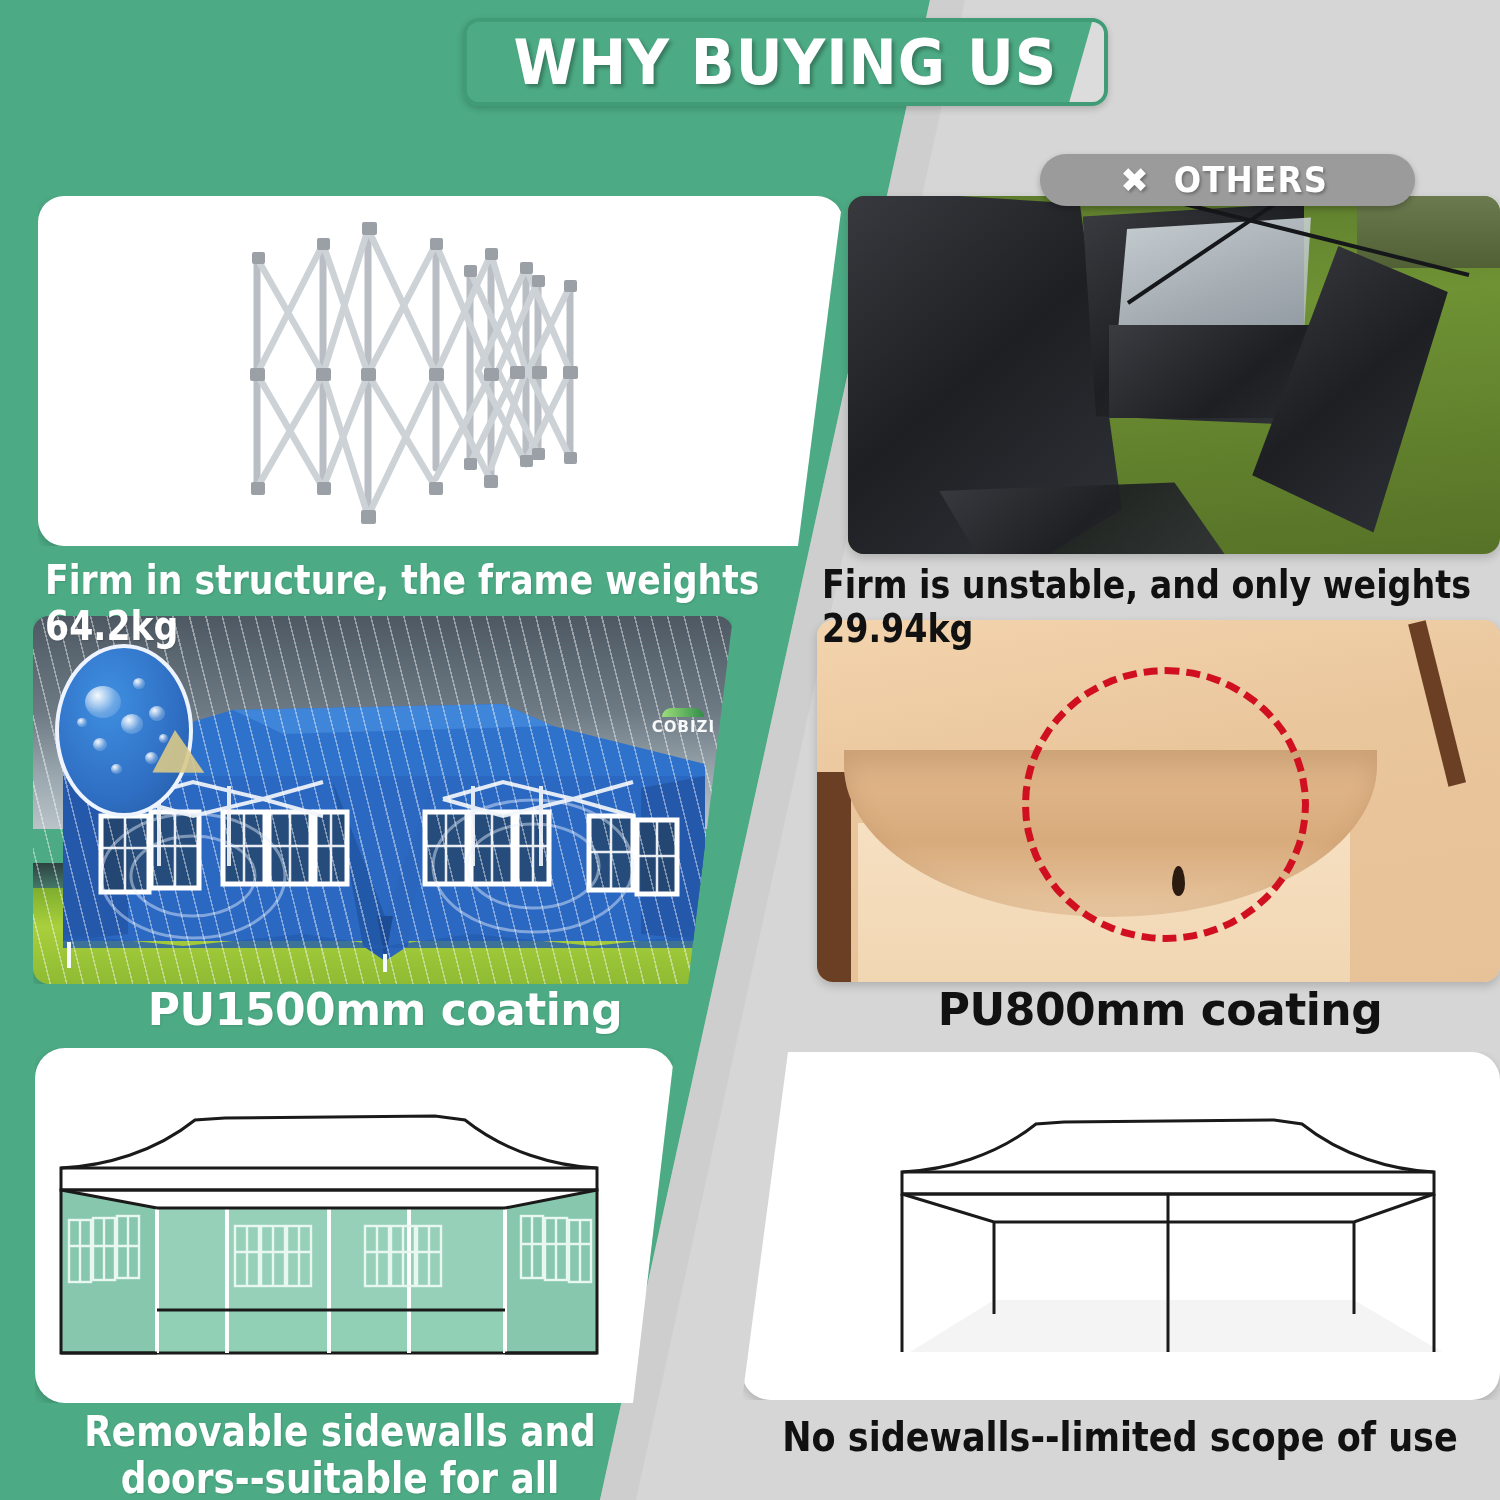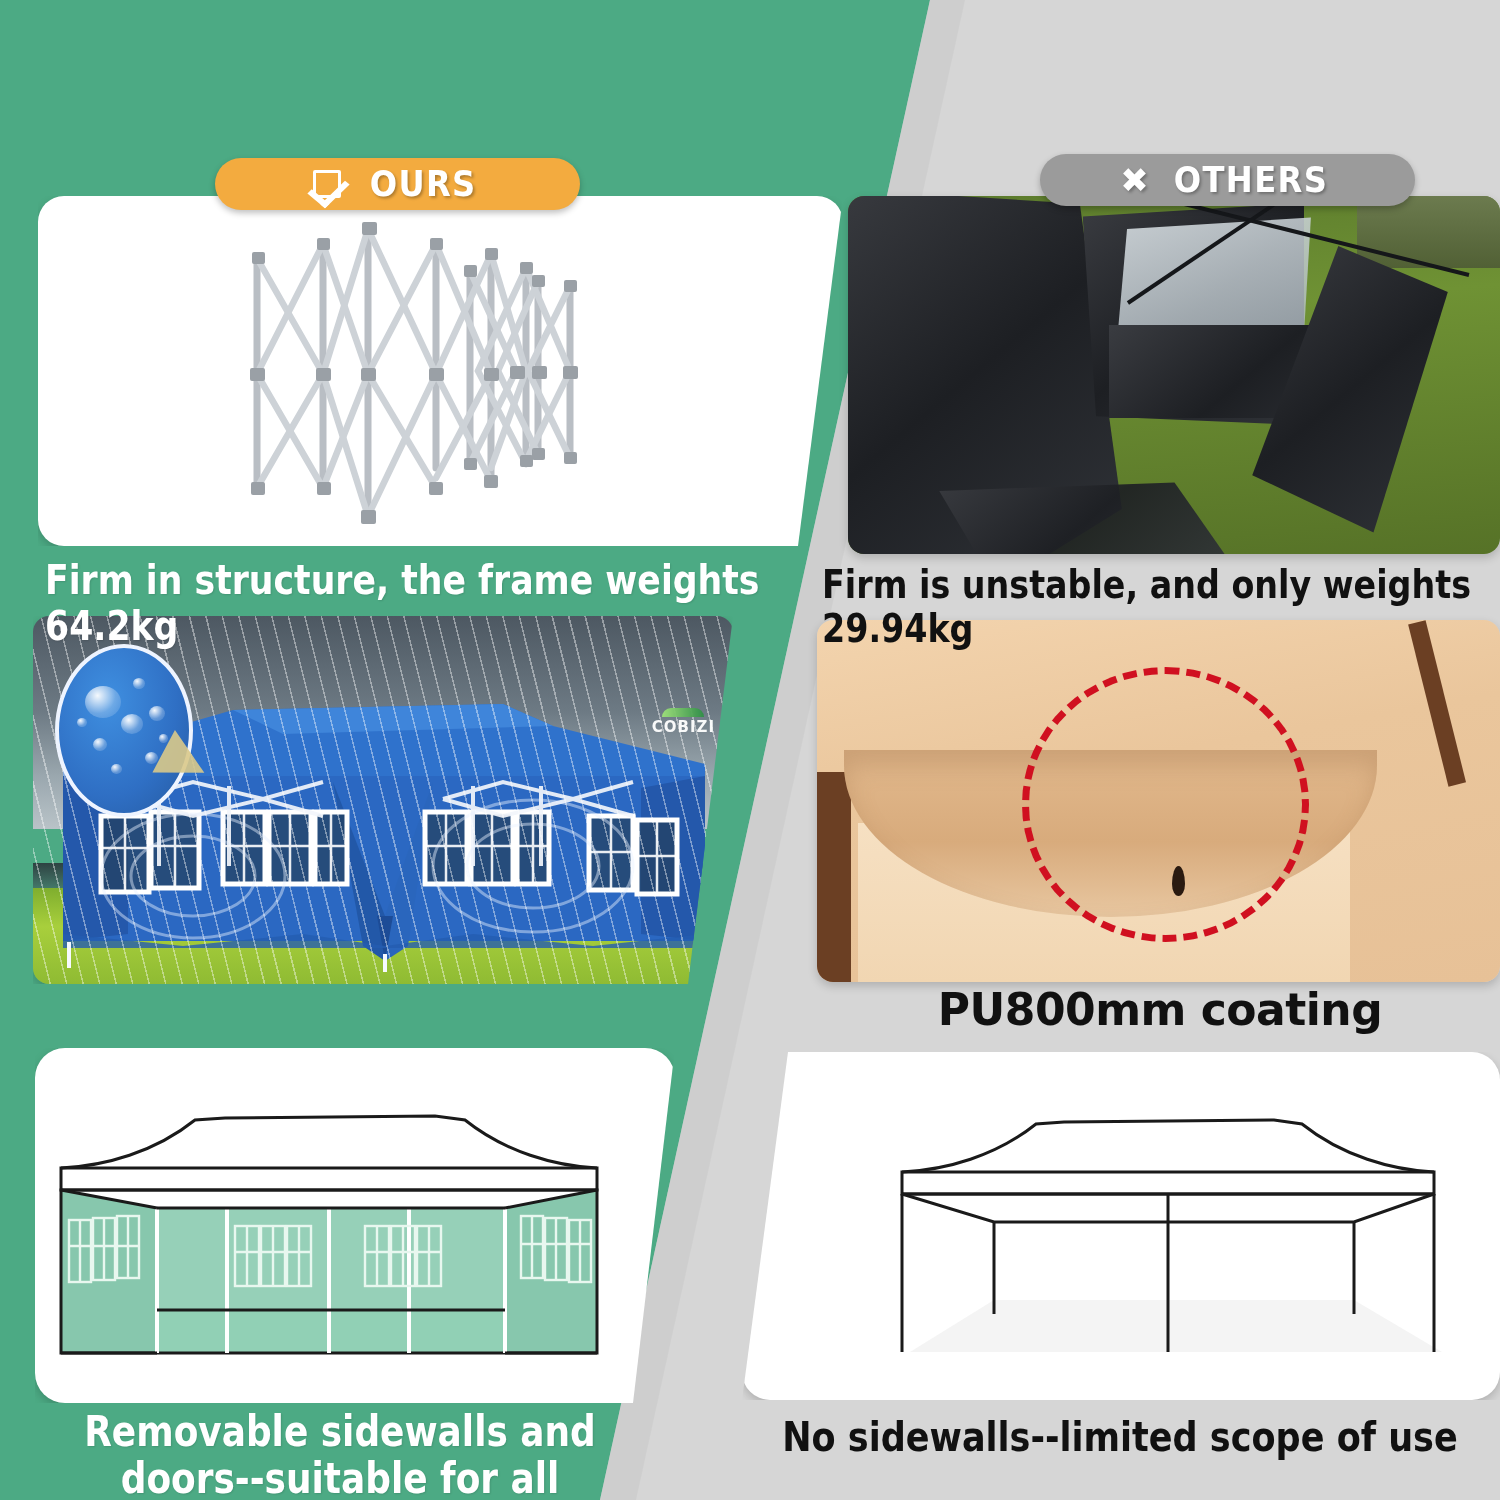--- a/index.html
+++ b/index.html
@@ -184,28 +184,26 @@
 </style>
 </head>
 <body>
 
 <div id="root">
 
   <div class="bg-green"></div>
   <div class="bg-gray"></div>
   <div class="bg-grayband"></div>
 
-
-  <div class="badge badge-ours">
-    <span class="check-box-icon">
-      <span class="sq"></span>
-        <span class="tick"></span>
-    </span>
-    <span class="badge-label">OURS</span>
-  </div>
+  <div class="title-box">
+    <div class="tb-green"></div>
+    <div class="tb-gray"></div>
+    <div class="title-text">WHY BUYING US</div>
+  </div>
+
 
   <div class="badge badge-others">
     <span class="x-icon">✖</span>
     <span class="badge-label">OTHERS</span>
   </div>
 
   <div class="card card-white" id="card-frame">
     <svg class="fill-svg" viewBox="0 0 805 350" preserveAspectRatio="xMidYMid meet">
       <g stroke="#b9bec4" stroke-width="7" fill="none" stroke-linecap="round">
 
@@ -362,20 +360,21 @@
       <span class="bead" style="left:86px;top:104px;width:13px;height:12px;"></span>
       <span class="bead" style="left:18px;top:70px;width:10px;height:9px;"></span>
       <span class="bead" style="left:100px;top:86px;width:9px;height:9px;"></span>
     </div>
     <div class="drop-cone"></div>
     <div class="brandlogo">
       <span class="swoosh"></span>
       <span>COBIZI</span>
     </div>
   </div>
+  <div class="caption cap-white" id="cap-pu1500">PU1500mm coating</div>
 
   <div class="card" id="card-sag">
     <div class="sag-bg"></div>
     <div class="sag-frame" style="left:0;top:42%;width:5%;height:58%;"></div>
     <div class="sag-frame" style="left:0;top:42%;width:66%;height:3.5%;"></div>
     <div class="sag-frame" style="right:8%;top:0;width:2.6%;height:46%;transform:rotate(-14deg);"></div>
     <div class="sag-lower"></div>
     <div class="sag-belly"></div>
     <div class="sag-drop"></div>
     <div class="red-ellipse"></div>

